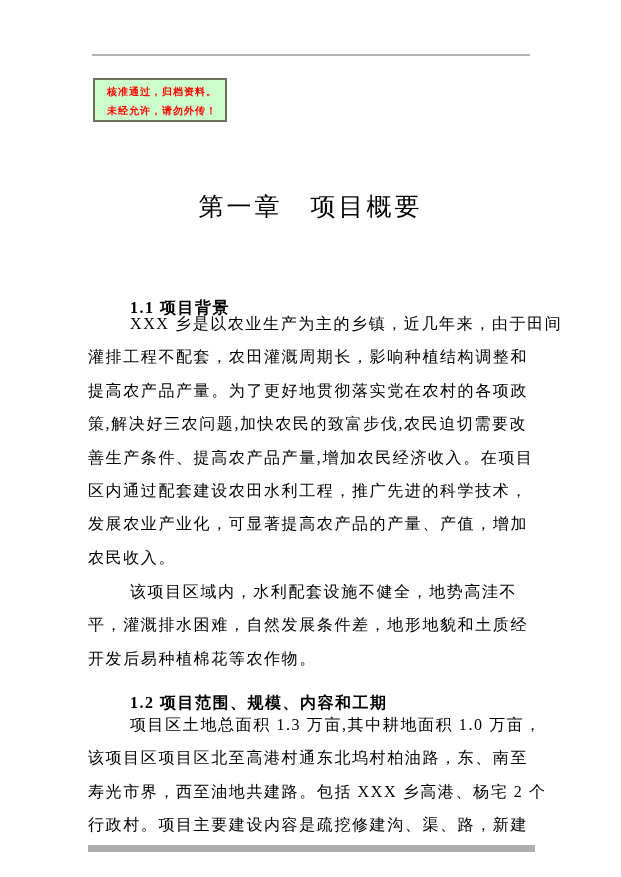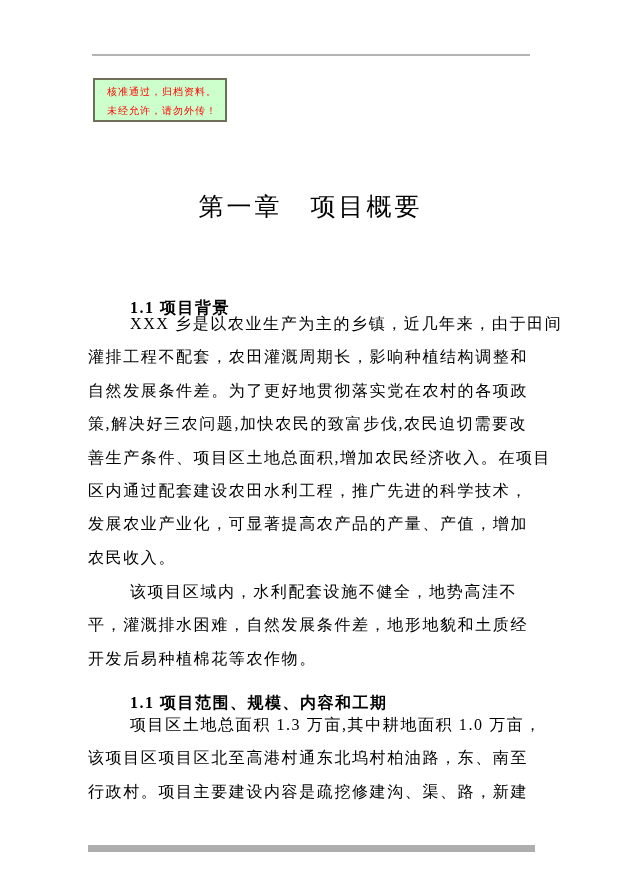--- a/index.html
+++ b/index.html
@@ -27,21 +27,21 @@
   .stamp {
     position: absolute;
     left: 93px;
     top: 78px;
     width: 134px;
     height: 44px;
     background: #ccffcc;
     border: 2px solid #6e6e5a;
     box-sizing: border-box;
     color: #ff0000;
-    font-weight: normal;
+    font-weight: bold;
     font-size: 10px;
     line-height: 19px;
     padding: 2px 0 0 12px;
     letter-spacing: 1px;
   }
   .doc-title {
     position: absolute;
     left: 0;
     top: 190px;
     width: 100%;
@@ -94,37 +94,38 @@
     <div class="stamp-line">未经允许，请勿外传！</div>
   </div>
 
   <div class="doc-title">第一章　项目概要</div>
 
   <div class="heading heading-1">1.1 项目背景</div>
 
   <div class="para para-1">
     <div class="line indent">XXX 乡是以农业生产为主的乡镇，近几年来，由于田间</div>
     <div class="line">灌排工程不配套，农田灌溉周期长，影响种植结构调整和</div>
-    <div class="line">自然发展条件差。为了更好地贯彻落实党在农村的各项政</div>
+    <div class="line">提高农产品产量。为了更好地贯彻落实党在农村的各项政</div>
     <div class="line">策,解决好三农问题,加快农民的致富步伐,农民迫切需要改</div>
-    <div class="line">善生产条件、项目区土地总面积,增加农民经济收入。在项目</div>
+    <div class="line">善生产条件、提高农产品产量,增加农民经济收入。在项目</div>
     <div class="line">区内通过配套建设农田水利工程，推广先进的科学技术，</div>
     <div class="line">发展农业产业化，可显著提高农产品的产量、产值，增加</div>
     <div class="line">农民收入。</div>
   </div>
 
   <div class="para para-2">
     <div class="line indent">该项目区域内，水利配套设施不健全，地势高洼不</div>
     <div class="line">平，灌溉排水困难，自然发展条件差，地形地貌和土质经</div>
     <div class="line">开发后易种植棉花等农作物。</div>
   </div>
 
-  <div class="heading heading-2">1.1 项目范围、规模、内容和工期</div>
+  <div class="heading heading-2">1.2 项目范围、规模、内容和工期</div>
 
   <div class="para para-3">
     <div class="line indent">项目区土地总面积 1.3 万亩,其中耕地面积 1.0 万亩，</div>
     <div class="line">该项目区项目区北至高港村通东北坞村柏油路，东、南至</div>
+    <div class="line">寿光市界，西至油地共建路。包括 XXX 乡高港、杨宅 2 个</div>
     <div class="line">行政村。项目主要建设内容是疏挖修建沟、渠、路，新建</div>
   </div>
 
   <div class="bottom-bar"></div>
 
 </div>
 
 </body></html>

